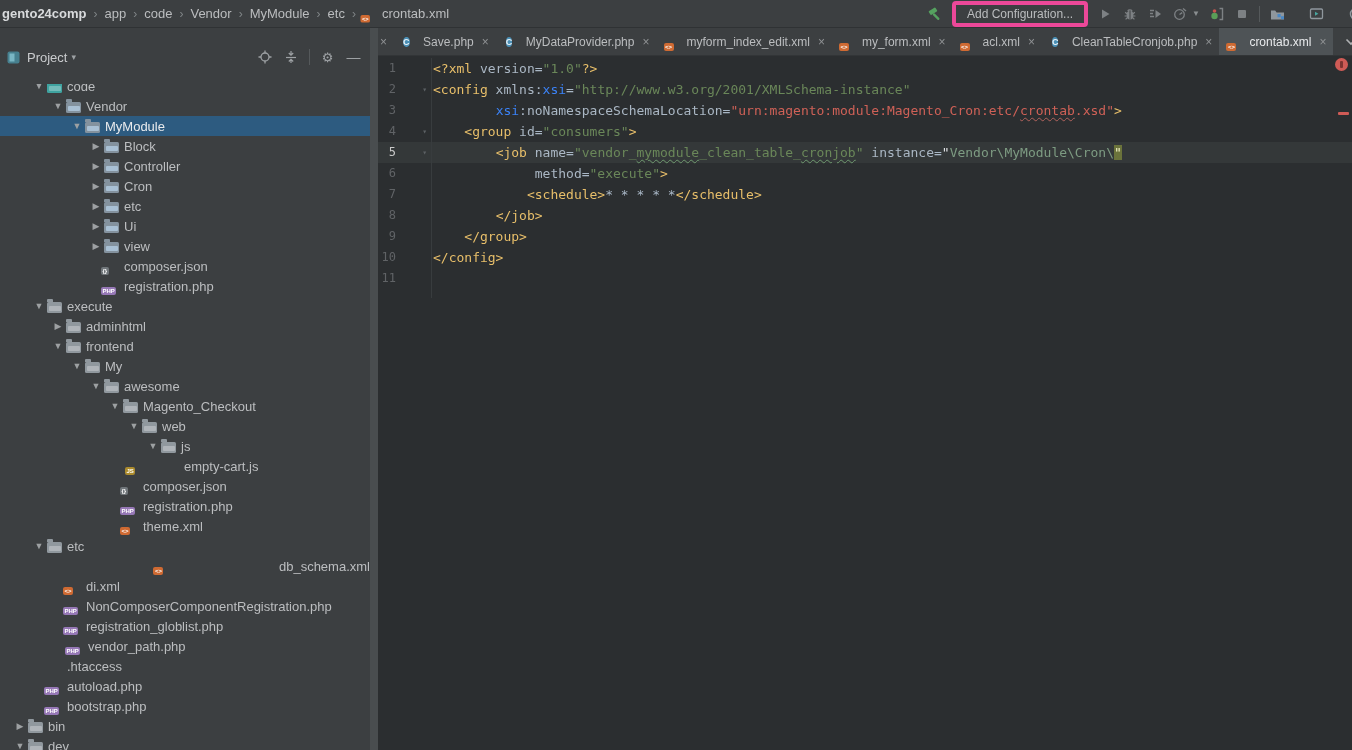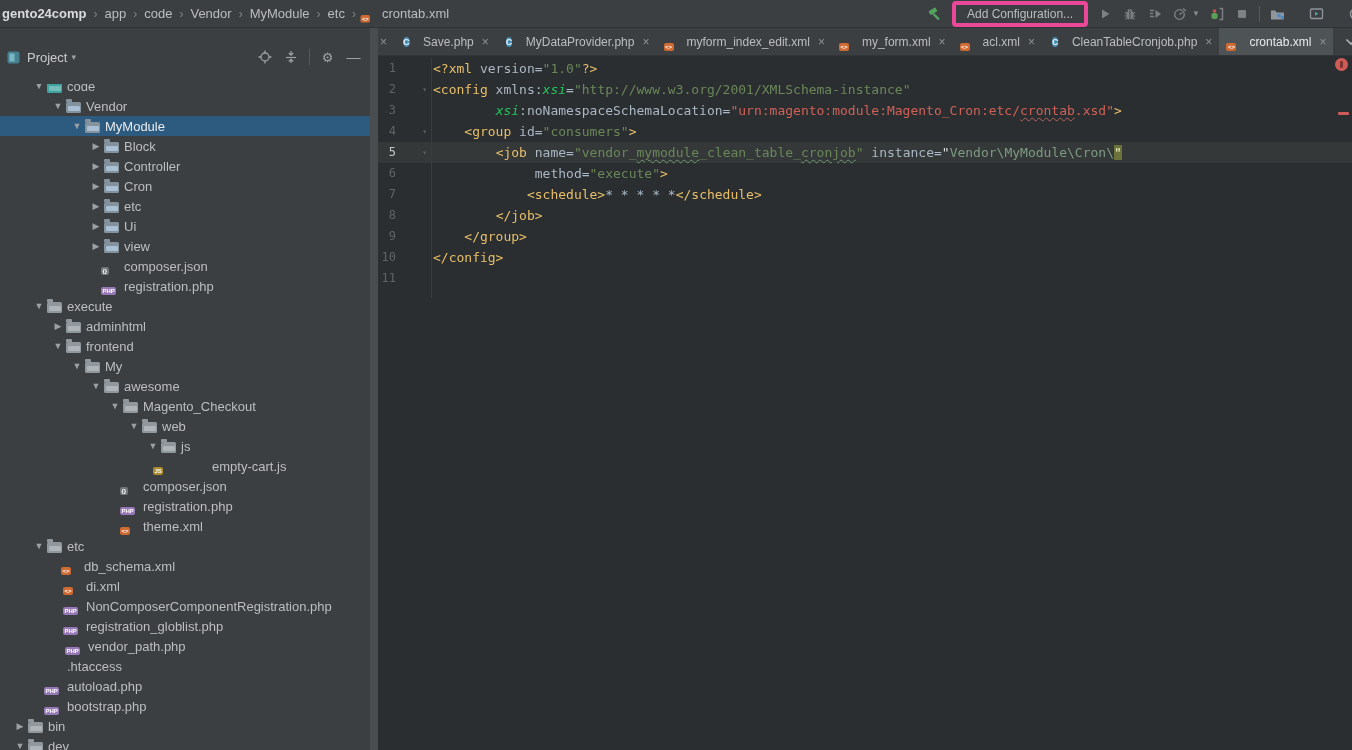--- a/index.html
+++ b/index.html
@@ -89,21 +89,21 @@
   #gutter { position:absolute; left:0; top:2px; width:54px; border-right:1px solid #383c3e;
     height:240px; }
   .gline { height:21px; line-height:21px; font-size:12px; color:#606366; position:relative; }
   .gline .num { display:inline-block; width:16px; text-align:right; margin-left:2px; }
   .gline.cur .num { color:#c8c8c8; }
   .gline .fold { position:absolute; right:4px; top:0; font-size:8px; color:#5c6164; }
   #code { position:absolute; left:55px; top:2px; right:14px; white-space:pre; }
   .cline { height:21px; line-height:21px; }
   .tk-tag  { color:#e8bf6a; }
   .tk-attr { color:#aab7c4; }
-  .tk-ns   { color:#22c55e;font-style:italic; }
+  .tk-ns   { color:#3b82f6; }
   .tk-op   { color:#a9b7c6; }
   .tk-str  { color:#6a8759; }
   .tk-strw { color:#6a8759; text-decoration:underline wavy #6f9a6f 1px; text-underline-offset:2px; }
   .tk-err  { color:#cf6157; }
   .tk-erru { color:#cf6157; text-decoration:underline wavy #b0625c 1px; text-underline-offset:2px; }
   .tk-q    { color:#dfe1e4; }
   .tk-str2 { color:#7d9b82; }
   .tk-caret{ background:#6b733b; color:#f0f0c2; }
   .tk-plain{ color:#a9b7c6; }
 
@@ -361,21 +361,21 @@
           </span>
           <span class="t-label">web</span>
         </div>
         <div class="trow" style="padding-left: 145px;">
           <span class="t-arrow">▼</span>
           <span class="t-iconbox">
             <span class="ico-folder"></span>
           </span>
           <span class="t-label">js</span>
         </div>
-        <div class="trow" style="padding-left: 104px; gap: 36px;">
+        <div class="trow" style="padding-left: 76px; gap: 36px;">
           <span class="t-arrow"></span>
           <span class="t-iconbox">
             <span class="ico-wrap"><span class="ico-file"><i></i></span><span class="badge js">JS</span></span>
           </span>
           <span class="t-label">empty-cart.js</span>
         </div>
         <div class="trow" style="padding-left: 107px;">
           <span class="t-arrow"></span>
           <span class="t-iconbox">
             <span class="ico-wrap"><span class="ico-file"><i></i></span><span class="badge json">{}</span></span>
@@ -396,21 +396,21 @@
           </span>
           <span class="t-label">theme.xml</span>
         </div>
         <div class="trow" style="padding-left: 31px;">
           <span class="t-arrow">▼</span>
           <span class="t-iconbox">
             <span class="ico-folder"></span>
           </span>
           <span class="t-label">etc</span>
         </div>
-        <div class="trow" style="padding-left: 48px;">
+        <div class="trow" style="padding-left: 38px; justify-content: space-between;">
           <span class="t-arrow"></span>
           <span class="t-iconbox">
             <span class="ico-wrap"><span class="ico-file"><i></i></span><span class="badge xml">&lt;&gt;</span></span>
           </span>
           <span class="t-label">db_schema.xml</span>
         </div>
         <div class="trow" style="padding-left: 50px;">
           <span class="t-arrow"></span>
           <span class="t-iconbox">
             <span class="ico-wrap"><span class="ico-file"><i></i></span><span class="badge xml">&lt;&gt;</span></span>

